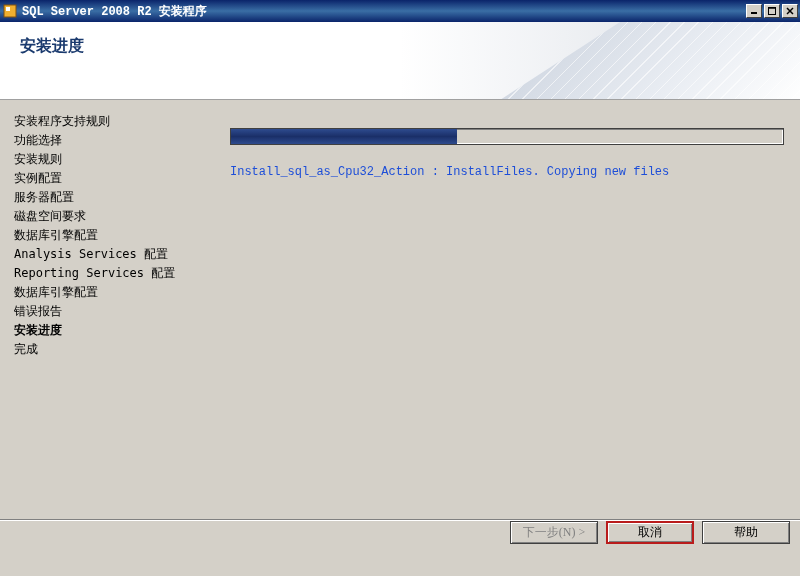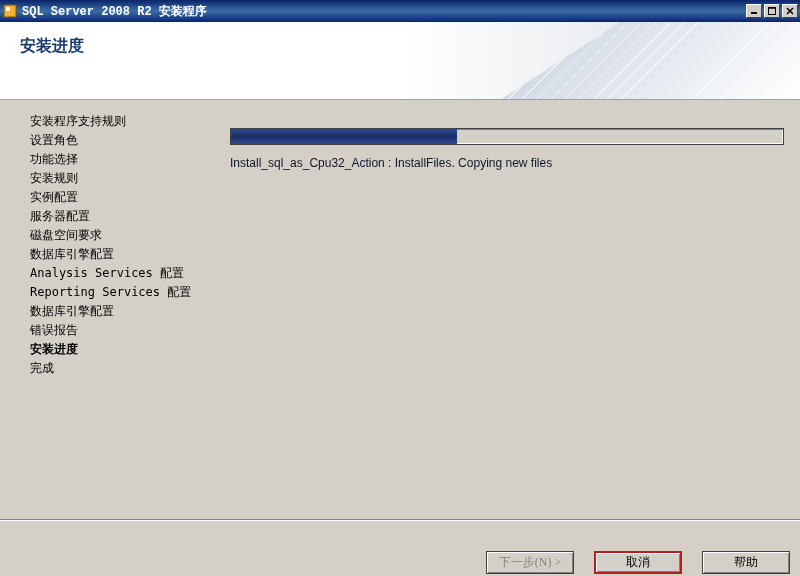--- a/index.html
+++ b/index.html
@@ -76,21 +76,21 @@
     color: #1a3a6e;
     font-family: "SimSun", "宋体", serif;
   }
   .content {
     display: flex;
     height: 420px;
     background: #d4d0c8;
   }
   .sidebar {
     width: 220px;
-    padding: 12px 30px;
+    padding: 12px 14px;
     color: #000;
   }
   .sidebar-item {
     line-height: 19px;
     white-space: nowrap;
     font-family: "SimSun", "宋体", monospace;
   }
   .sidebar-item.current { font-weight: bold; }
   .main {
     flex: 1;
@@ -102,34 +102,34 @@
     border: 1px solid #404040;
     background: #d4d0c8;
     position: relative;
     box-shadow: inset 1px 1px 0 #808080, inset -1px -1px 0 #fff;
   }
   .progress-fill {
     height: 100%;
     background: linear-gradient(to bottom, #2e4b8e 0%, #1a2f68 50%, #2e4b8e 100%);
   }
   .status-text {
-    margin-top: 11px;
-    font-family: Liberation Sans, sans-serif;
-    font-size: 12px;
-    color: #0f172a;
+    margin-top: 20px;
+    font-family: Liberation Mono, monospace;
+    font-size: 12px;
+    color: #1d4ed8;
   }
   .footer {
     height: 54px;
     border-top: 1px solid #fff;
     box-shadow: 0 -1px 0 #808080;
     display: flex;
     justify-content: flex-end;
-    align-items: flex-end;
+    align-items: flex-start;
     padding-right: 10px;
-    gap: 20px;
+    gap: 8px;
     background: #d4d0c8;
   }
   .btn {
     min-width: 88px;
     height: 23px;
     background: #d4d0c8;
     border: 1px solid #404040;
     box-shadow: inset 1px 1px 0 #fff, inset -1px -1px 0 #808080;
     font-family: "SimSun", "宋体", serif;
     font-size: 12px;
@@ -179,21 +179,20 @@
 </div>
 
 <div class="header-area">
   <div class="header-diag"></div>
   <div class="header-title">安装进度</div>
 </div>
 
 <div class="content">
   <div class="sidebar" id="sidebar">
       <div class="sidebar-item">安装程序支持规则</div>
-      <div class="sidebar-item">设置角色</div>
       <div class="sidebar-item">功能选择</div>
       <div class="sidebar-item">安装规则</div>
       <div class="sidebar-item">实例配置</div>
       <div class="sidebar-item">服务器配置</div>
       <div class="sidebar-item">磁盘空间要求</div>
       <div class="sidebar-item">数据库引擎配置</div>
       <div class="sidebar-item">Analysis Services 配置</div>
       <div class="sidebar-item">Reporting Services 配置</div>
       <div class="sidebar-item">数据库引擎配置</div>
       <div class="sidebar-item">错误报告</div>

